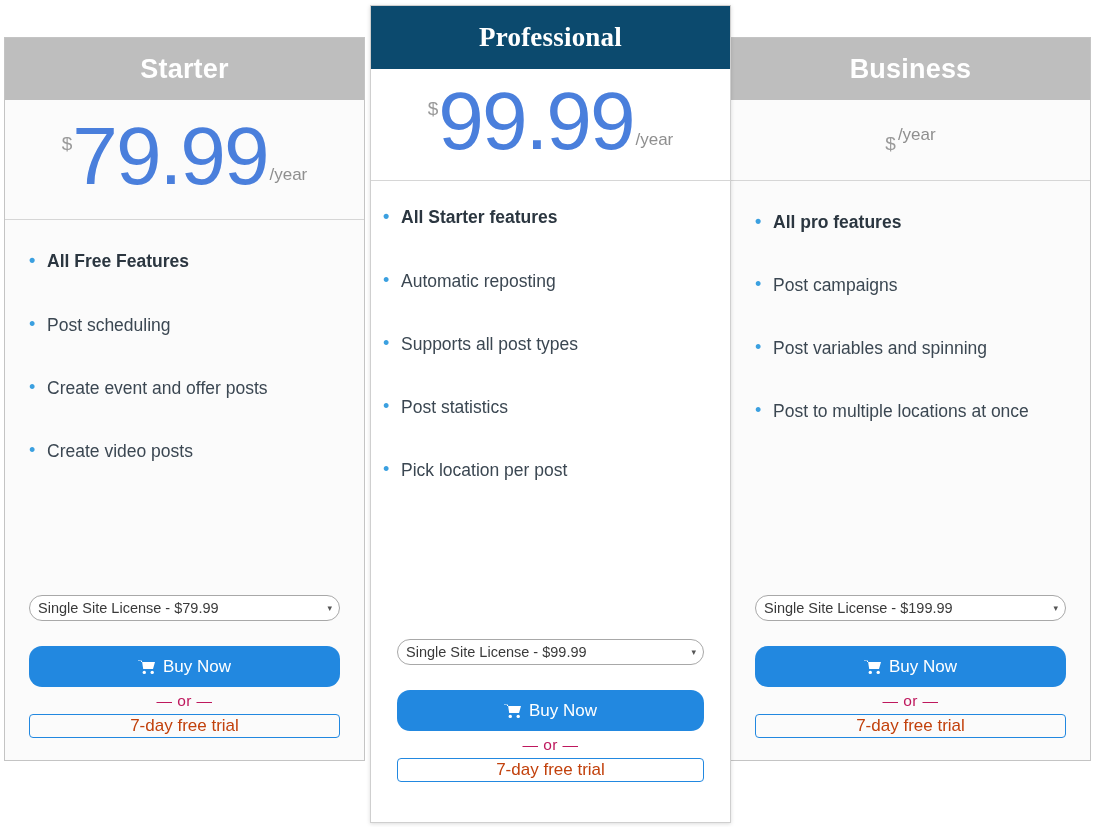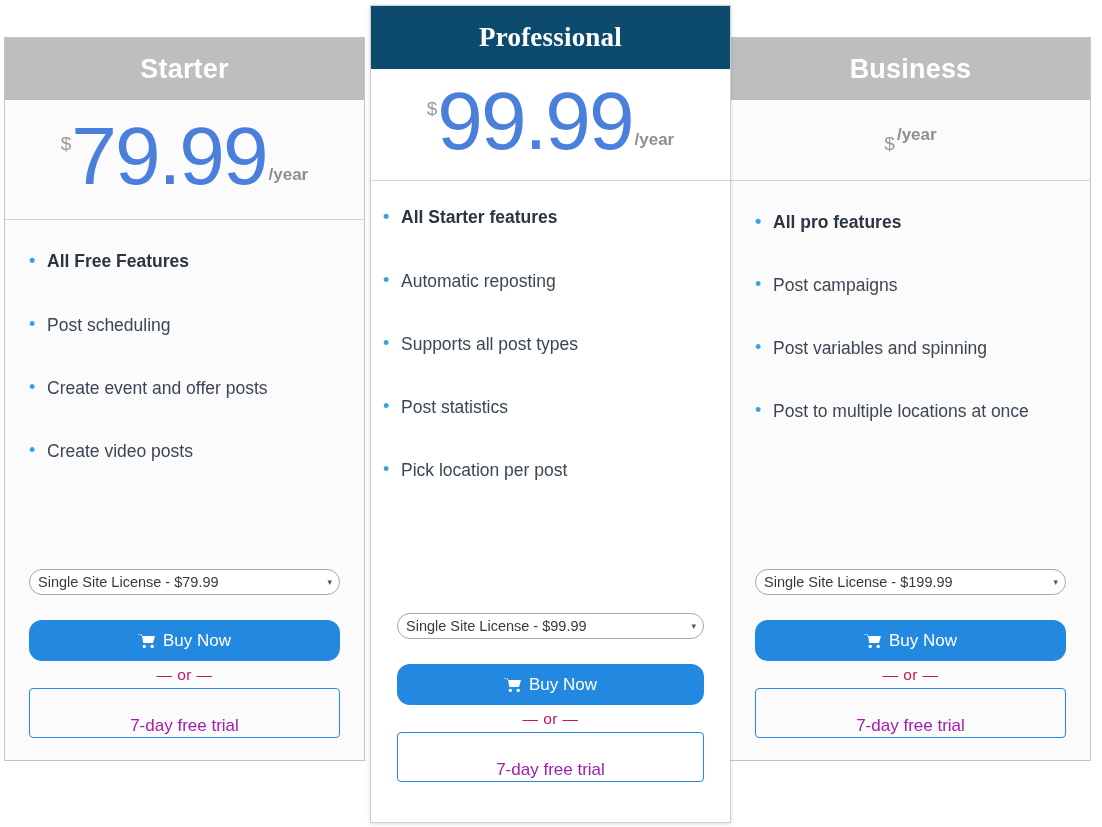--- a/index.html
+++ b/index.html
@@ -92,21 +92,20 @@
   }
   .side .amount { font-size: 82px; }
   .featured .amount { font-size: 82px; }
   .period {
     color: #8f8f8f;
     font-size: 17px;
     align-self: flex-end;
     margin-bottom: 10px;
     margin-left: 2px;
     letter-spacing: 0;
-    font-weight: bold;
   }
 
   
   .features {
     list-style: none;
     margin: 0;
     padding: 0;
     flex: 0 0 auto;
   }
   .side .features { padding: 30px 22px 0 24px; }
@@ -186,28 +185,28 @@
   .or-sep {
     text-align: center;
     color: #be185d;
     font-size: 15.5px;
     padding: 5px 0 4px;
     letter-spacing: .4px;
   }
 
   .trial-btn {
     display: flex;
-    align-items: flex-end;
+    align-items: flex-start;
     justify-content: center;
     width: 100%;
-    height: 50px;
+    height: 24px;
     background: transparent;
     border: 1px solid #2288e0;
     border-radius: 4px;
-    color: #a21caf;
+    color: #c2410c;
     font-size: 17px;
     font-family: inherit;
     cursor: pointer;
   }
 </style>
 </head>
 <body>
 
 <div class="pricing-wrap">
 

